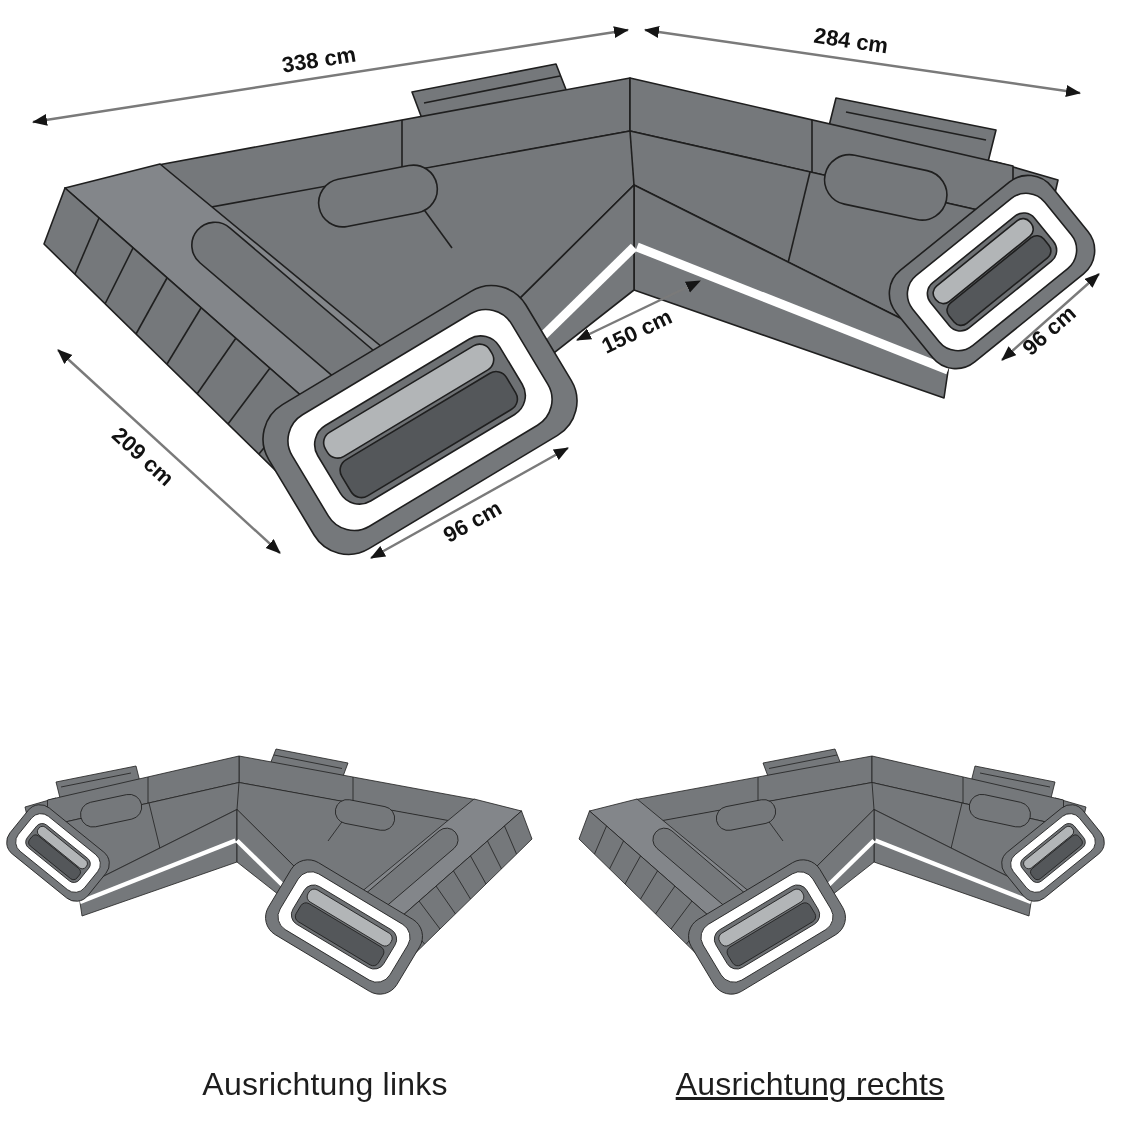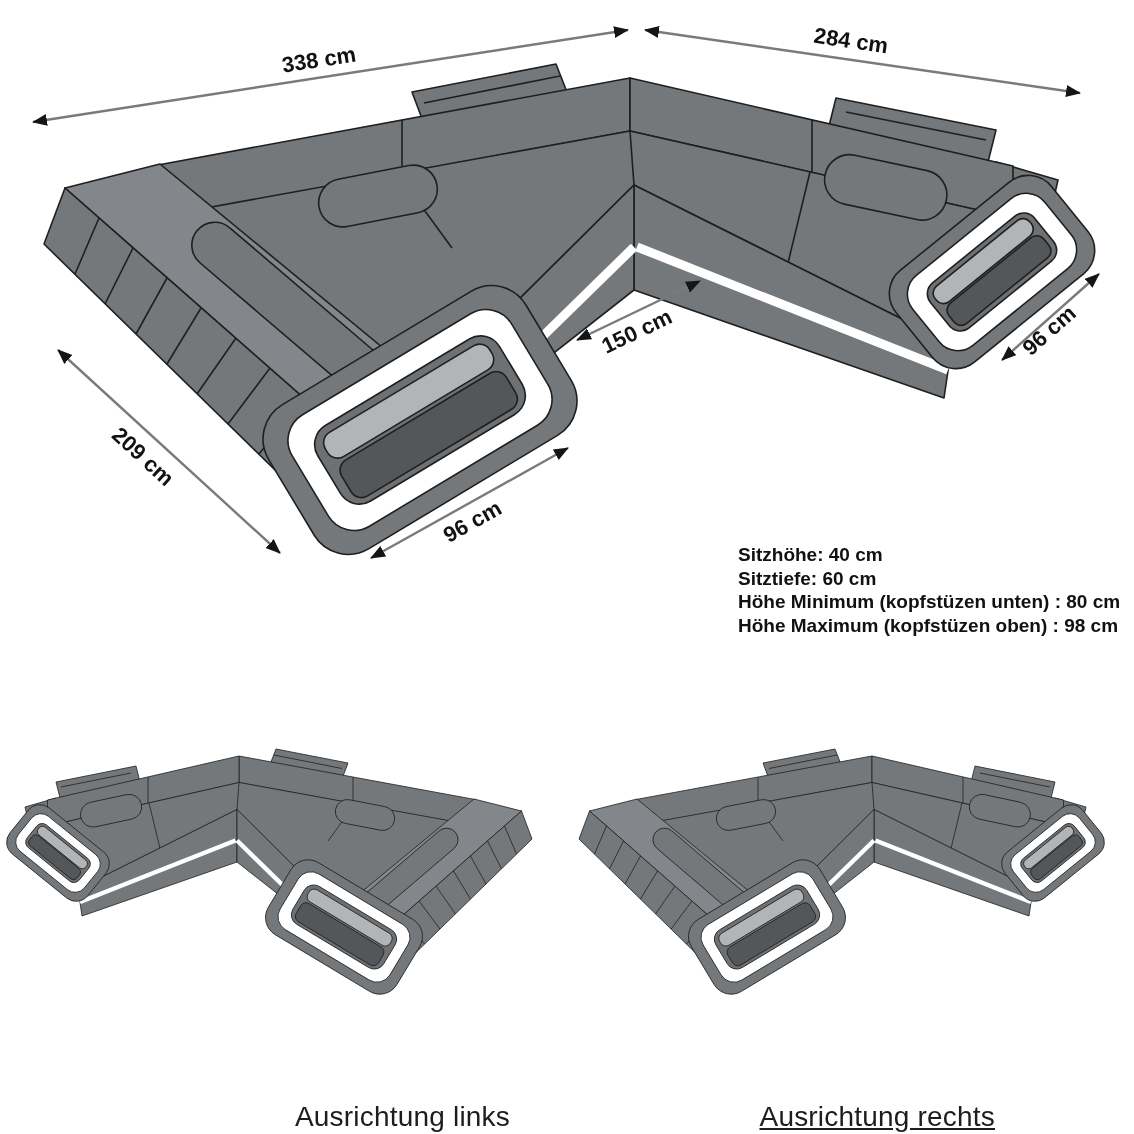--- a/index.html
+++ b/index.html
@@ -1,22 +1,22 @@
 <!DOCTYPE html>
 <html><head>
 <meta charset="utf-8">
 <style>
   html,body{margin:0;padding:0;background:#ffffff;}
   .canvas{position:relative;width:1134px;height:1134px;background:#ffffff;overflow:hidden;
           font-family:"Liberation Sans", sans-serif;}
   .stage{position:absolute;left:0;top:0;}
   .spec-block{position:absolute;left:738px;top:543px;color:#111111;font-size:19px;
               font-weight:600;line-height:23.5px;white-space:nowrap;}
-  .variant-label{position:absolute;top:1066px;width:370px;text-align:right;color:#1d1d1d;
-                 font-size:28px;font-weight:400;letter-spacing:0.2px;margin-top:35px;}
+  .variant-label{position:absolute;top:1066px;width:370px;text-align:center;color:#1d1d1d;
+                 font-size:32px;font-weight:400;letter-spacing:0.2px;}
   .variant-label.left{left:140px;}
   .variant-label.right{left:625px;text-decoration:underline;}
   .dim-text{font-size:22px;font-weight:600;fill:#111111;}
 </style>
 </head>
 <body>
 
 <div class="canvas">
 
   <svg class="stage" width="1134" height="1134" viewBox="0 0 1134 1134">
@@ -111,23 +111,17 @@
     </g>
 
     <text class="dim-text" x="320" y="67" text-anchor="middle" transform="rotate(-8.8 320 67)">338 cm</text>
     <text class="dim-text" x="850" y="48" text-anchor="middle" transform="rotate(8.3 850 48)">284 cm</text>
     <text class="dim-text" x="640" y="338" text-anchor="middle" transform="rotate(-25.5 640 338)">150 cm</text>
     <text class="dim-text" x="1054" y="336" text-anchor="middle" transform="rotate(-41.5 1054 336)">96 cm</text>
     <text class="dim-text" x="138" y="462" text-anchor="middle" transform="rotate(42.4 138 462)">209 cm</text>
     <text class="dim-text" x="476" y="528" text-anchor="middle" transform="rotate(-29.2 476 528)">96 cm</text>
   </svg>
 
-  <div class="spec-block">
-    <div>Sitzhöhe: 40 cm</div>
-    <div>Sitztiefe: 60 cm</div>
-    <div>Höhe Minimum (kopfstüzen unten) : 80 cm</div>
-    <div>Höhe Maximum (kopfstüzen oben) : 98 cm</div>
-  </div>
 
   <div class="variant-label left">Ausrichtung links</div>
   <div class="variant-label right">Ausrichtung rechts</div>
 
 </div>
 
 </body></html>

